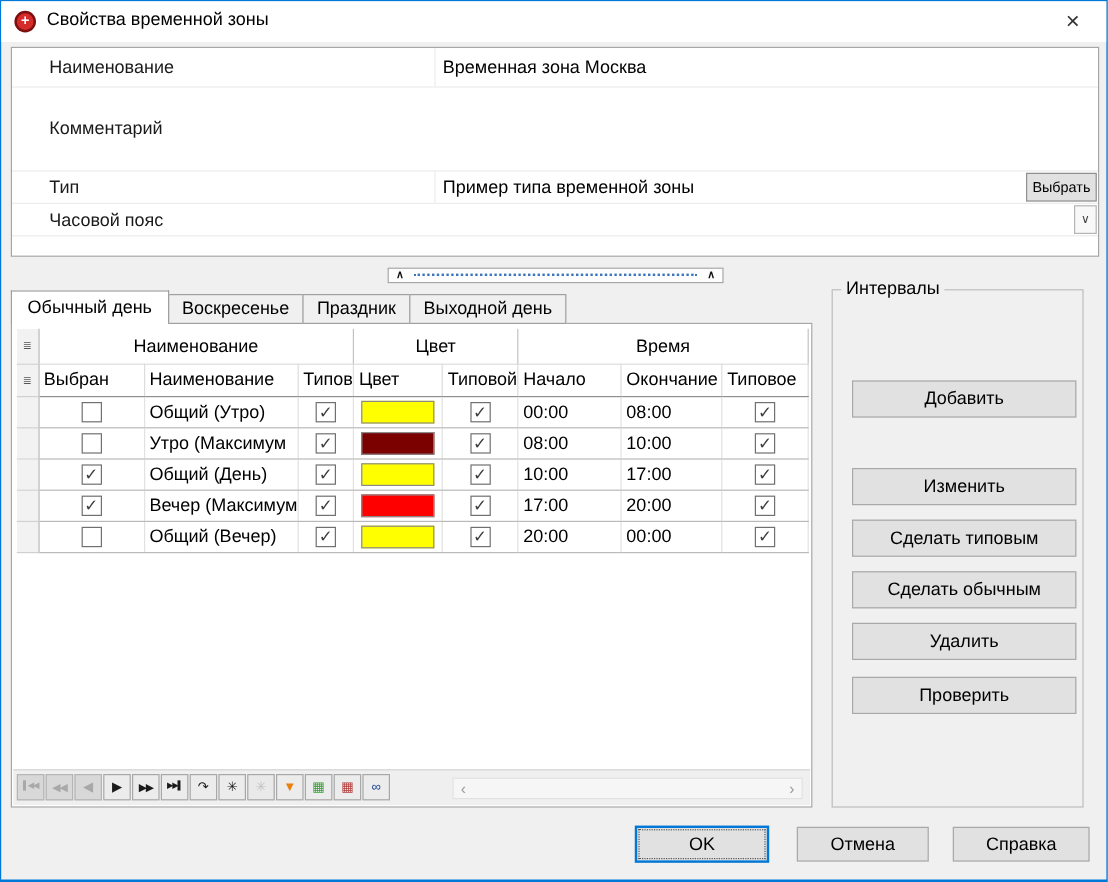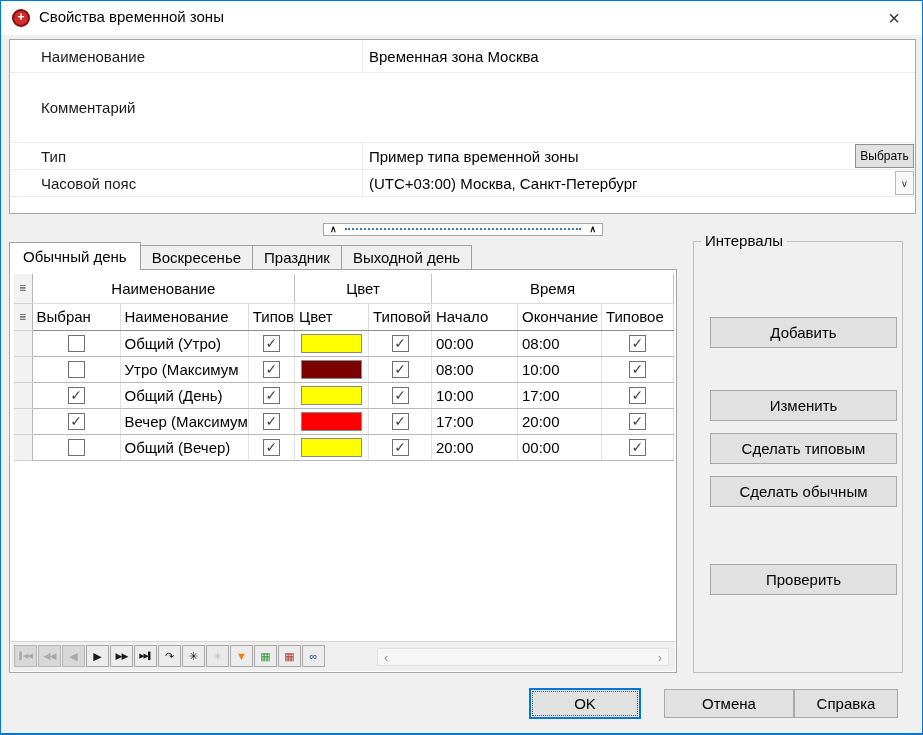--- a/index.html
+++ b/index.html
@@ -70,22 +70,22 @@
     display:flex; justify-content:space-between; align-items:center; padding:0 6px; }
   
   .intervals { position:absolute; left:692px; top:240px; width:210px; height:432px; border:1px solid #bdbdbd; }
   .intervals .legend { position:absolute; top:-10px; left:7px; background:#f0f0f0; padding:0 4px; font-size:15px; }
   .iv-btn { position:absolute; left:16px; width:187px; height:31px; background:#e1e1e1;
     border:1px solid #a9a9a9; font-size:15px; text-align:center; line-height:29px; }
   
   .btn { position:absolute; background:#e1e1e1; border:1px solid #a9a9a9; text-align:center; font-size:15px; }
   .btn-ok { left:528px; top:687px; width:112px; height:31px; border:2px solid #0078d7; line-height:27px; }
   .focus-dots { position:absolute; left:1px; top:1px; right:1px; bottom:1px; border:1px dotted #555; pointer-events:none; }
-  .btn-cancel { left:663px; top:688px; width:130px; height:29px; line-height:27px; }
-  .btn-help  { left:793px; top:688px; width:104px; height:29px; line-height:27px; }
+  .btn-cancel { left:663px; top:688px; width:110px; height:29px; line-height:27px; }
+  .btn-help  { left:793px; top:688px; width:114px; height:29px; line-height:27px; }
 </style>
 </head>
 <body>
 
 <div class="window">
 
   <div class="titlebar">
     <div class="app-icon">
         <span>+</span>
       </div>
@@ -101,21 +101,20 @@
     <div class="f-row r2">
       <div class="f-label">Комментарий</div>
     </div>
     <div class="f-row r3">
       <div class="f-label">Тип</div>
       <div class="f-value">Пример типа временной зоны</div>
       <div class="select-button">Выбрать</div>
     </div>
     <div class="f-row r4">
       <div class="f-label">Часовой пояс</div>
-      <div class="f-value">(UTC+03:00) Москва, Санкт-Петербург</div>
       <div class="dd-button">
           <span>∨</span>
         </div>
     </div>
   </div>
 
   <div class="splitter">
     <span class="spl-ch">∧</span>
     <span class="spl-line"></span>
     <span class="spl-ch">∧</span>
@@ -235,20 +234,21 @@
       </div>
     <span class="nav-btn first disabled-dark" style="font-size: 7px; letter-spacing: -1px;">▌◀◀</span><span class="nav-btn disabled-dark" style="font-size: 9px; letter-spacing: -1px;">◀◀</span><span class="nav-btn disabled-dark" style="font-size: 11px;">◀</span><span class="nav-btn" style="font-size: 11px;">▶</span><span class="nav-btn" style="font-size: 9px; letter-spacing: -1px;">▶▶</span><span class="nav-btn" style="font-size: 7px; letter-spacing: -1px;">▶▶▌</span><span class="nav-btn" style="font-size: 11px;">↷</span><span class="nav-btn" style="font-size: 11px;">✳</span><span class="nav-btn disabled-light" style="font-size: 11px;">✳</span><span class="nav-btn" style="font-size: 11px; color: rgb(232, 130, 12);">▼</span><span class="nav-btn" style="font-size: 11px; color: rgb(58, 156, 58);">▦</span><span class="nav-btn" style="font-size: 11px; color: rgb(176, 58, 58);">▦</span><span class="nav-btn" style="font-size: 11px; color: rgb(27, 63, 143);">∞</span></div>
   </div>
 
   <div class="intervals" id="intervals">
     <span class="legend">Интервалы</span>
       <div class="iv-btn" style="top: 148px;">Изменить</div>
       <div class="iv-btn" style="top: 75px;">Добавить</div>
       <div class="iv-btn" style="top: 191px;">Сделать типовым</div>
       <div class="iv-btn" style="top: 234px;">Сделать обычным</div>
+      <div class="iv-btn" style="top: 277px;">Удалить</div>
       <div class="iv-btn" style="top: 322px;">Проверить</div>
     </div>
 
   <div class="btn btn-ok">
     <span>OK</span>
     <span class="focus-dots"></span>
   </div>
   <div class="btn btn-cancel">Отмена</div>
   <div class="btn btn-help">Справка</div>
 

